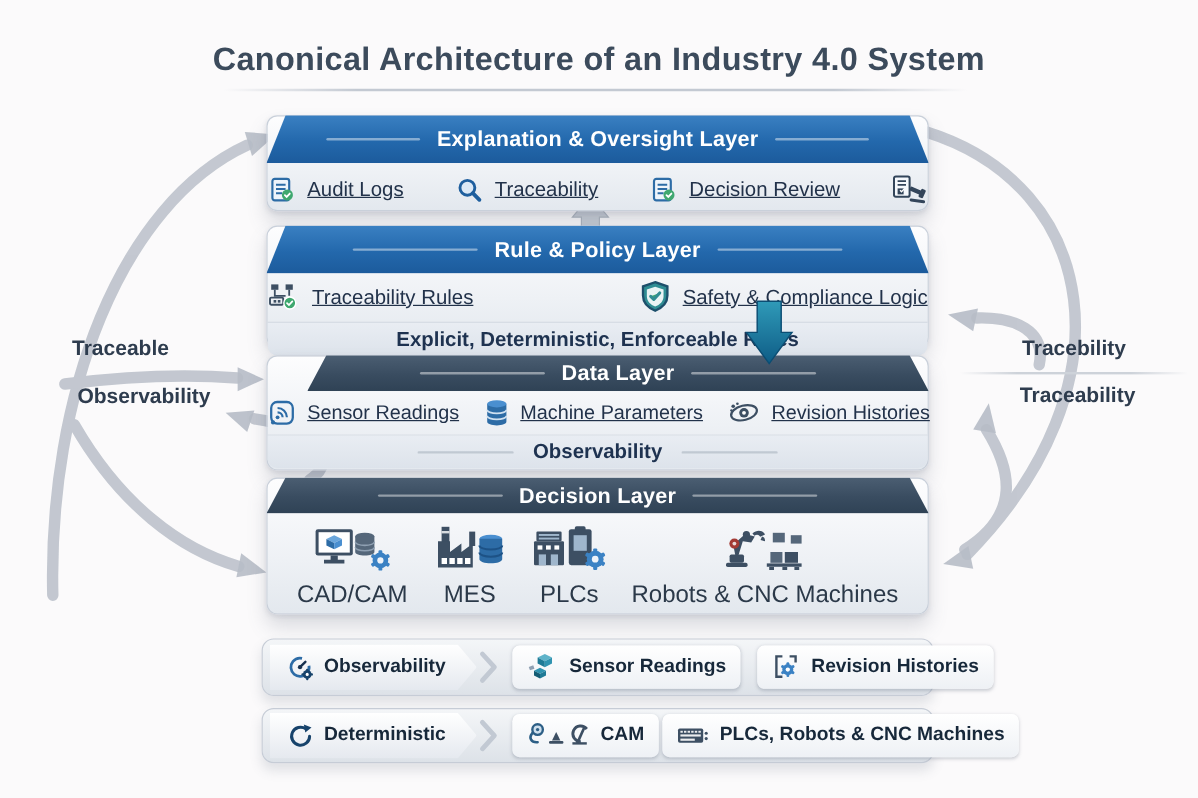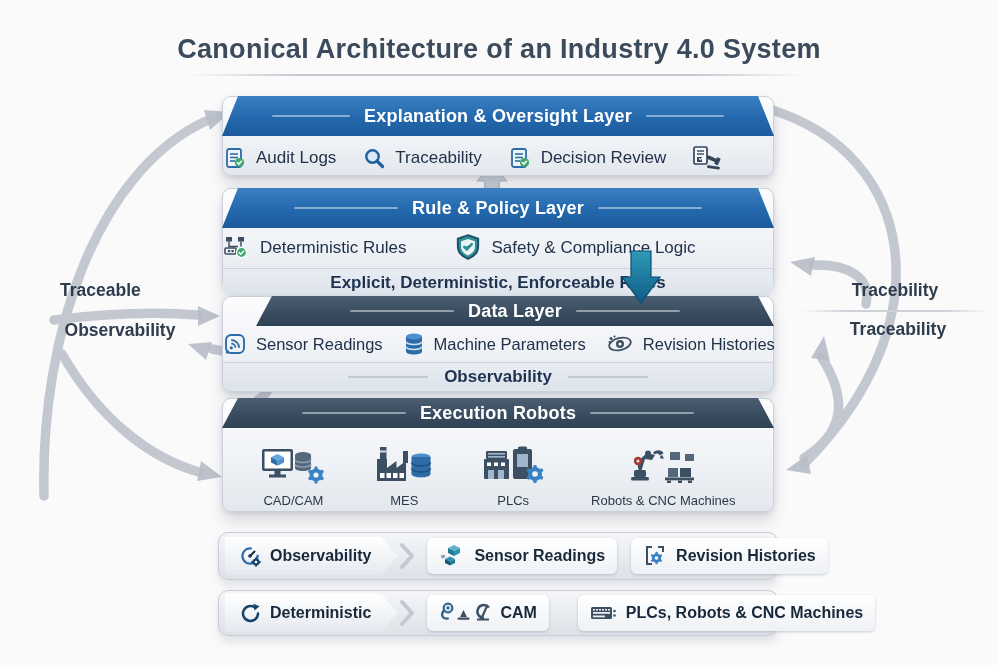--- a/index.html
+++ b/index.html
@@ -29,33 +29,33 @@
   .layer-header{
     height:40px;display:flex;align-items:center;justify-content:center;
     color:#ffffff;font-weight:700;font-size:18px;letter-spacing:.2px;
     clip-path:polygon(16px 0, calc(100% - 16px) 0, 100% 100%, 0 100%);
     margin:-1px -1px 0 -1px;
   }
   .hdr-blue{background:linear-gradient(180deg,#3a80c2 0%,#2368ac 55%,#1c5b9c 100%);}
   .hdr-dark{background:linear-gradient(180deg,#4b5e72 0%,#394c60 55%,#2f4255 100%);}
   .hline{height:2px;width:78px;border-radius:1px;background:rgba(255,255,255,.45);margin:0 14px;}
   .hline-long{width:104px;}
-  .layer-body{display:flex;align-items:center;justify-content:flex-start;font-size:17px;color:#22324a;}
+  .layer-body{display:flex;align-items:center;justify-content:space-between;font-size:17px;color:#22324a;text-decoration:underline;}
   .layer-item{display:flex;align-items:center;gap:9px;white-space:nowrap;}
   .substrip{
     border-top:1px solid #ccd3dd;
     background:linear-gradient(180deg,#e9edf3,#dde3eb);
     display:flex;align-items:center;justify-content:center;
     font-size:17px;color:#1e3250;font-weight:700;
     border-radius:0 0 8px 8px;
   }
   .substrip .sline{height:2px;width:80px;border-radius:1px;background:rgba(130,142,158,.35);margin:0 16px;}
   .exec-body{display:flex;justify-content:space-around;align-items:flex-end;padding:6px 14px 8px 14px;}
   .exec-col{display:flex;flex-direction:column;align-items:center;gap:3px;}
-  .exec-label{font-size:13px;color:#2b3949;white-space:nowrap;}
+  .exec-label{font-size:20px;color:#2b3949;white-space:nowrap;}
   
   .side-label{font-size:17.5px;font-weight:700;color:#2e3c4e;white-space:nowrap;}
   .side-rule{height:1.5px;background:linear-gradient(90deg,rgba(205,210,217,0),#cdd2d9 25%,#cdd2d9 75%,rgba(205,210,217,0));}
   
   .flowbar{
     left:218px;width:560px;border-radius:10px;
     background:linear-gradient(180deg,#f4f6f8,#dde2e8);
     border:1px solid #c6ccd6;
     box-shadow:0 6px 10px rgba(90,100,120,.16);
     display:flex;align-items:center;padding:0 6px;box-sizing:border-box;
@@ -177,21 +177,21 @@
           <rect x="3" y="2" width="6" height="4.5" fill="#3d4f63"></rect>
           <rect x="15" y="2" width="6" height="4.5" fill="#3d4f63"></rect>
           <path d="M6 6.5v5h9M18 6.5v5" stroke="#3d4f63" stroke-width="1.5" fill="none"></path>
           <rect x="2" y="13" width="11" height="6" rx="1" fill="none" stroke="#3d4f63" stroke-width="1.6"></rect>
           <rect x="5" y="15" width="2.2" height="2.2" fill="#3d4f63"></rect>
           <rect x="8.5" y="15" width="2.2" height="2.2" fill="#3d4f63"></rect>
           <circle cx="18.5" cy="17.5" r="5" fill="#3fa86f" stroke="#fff" stroke-width="1.2"></circle>
           <path d="M16.2 17.6l1.6 1.6 2.8-3" stroke="#fff" stroke-width="1.5" fill="none" stroke-linecap="round"></path>
         </svg>
       </span>
-      <span>Deterministic Rules</span>
+      <span>Traceability Rules</span>
     </div>
     <div class="layer-item">
       <span class="icon">
         <svg width="28" height="30" viewBox="0 0 26 28">
           <path d="M13 2l9.5 3.2v7.2c0 6.2-4.2 9.6-9.5 11.8C7.7 22 3.5 18.6 3.5 12.4V5.2z" fill="#2f8d93" stroke="#1d4f6b" stroke-width="1.8"></path>
           <path d="M13 5.5l6.5 2.2v5c0 4.3-2.9 6.7-6.5 8.3-3.6-1.6-6.5-4-6.5-8.3v-5z" fill="#e9f3f4"></path>
           <path d="M9.5 13l2.4 2.4 4.6-5" stroke="#2f8d93" stroke-width="2.4" fill="#3fa86f" stroke-linecap="round" stroke-linejoin="round"></path>
         </svg>
       </span>
       <span>Safety &amp; Compliance Logic</span>
@@ -248,21 +248,21 @@
   <div class="substrip" style="height:27px;">
     <span class="sline"></span>
     <span>Observability</span>
     <span class="sline"></span>
   </div>
 </div>
 
 <div class="abs layer" style="top:398px;height:112px;">
   <div class="layer-header hdr-dark" style="height:30px;">
     <span class="hline hline-long"></span>
-    <span>Execution Robots</span>
+    <span>Decision Layer</span>
     <span class="hline hline-long"></span>
   </div>
   <div class="exec-body" style="height:74px;">
     <div class="exec-col">
       <span class="icon">
         <svg width="66" height="46" viewBox="0 0 66 46">
           <rect x="2" y="5" width="31" height="22" rx="2" fill="#3d4f63"></rect>
           <rect x="4.5" y="7.5" width="26" height="17" fill="#ffffff"></rect>
           <path d="M17.5 10l6.5 3.2-6.5 3.2-6.5-3.2z" fill="#6aa6dc"></path>
           <path d="M11 13.2v5.3l6.5 3.2v-5.3z" fill="#2d6ca6"></path>
@@ -434,21 +434,21 @@
         <path d="M4.5 10c-3 4-1 8 4.5 7.5" fill="none" stroke="#2d5f86" stroke-width="2.2" stroke-linecap="round"></path>
         <path d="M21 16l3.5-7 3.5 7z" fill="#3d4f63"></path>
         <rect x="18.5" y="16.5" width="12" height="2.2" rx="1" fill="#3d4f63"></rect>
         <path d="M45 17a6.5 6.5 0 1 1 5-10.5" fill="none" stroke="#3d4f63" stroke-width="2.4"></path>
         <line x1="48" y1="5" x2="42" y2="18.5" stroke="#3d4f63" stroke-width="2.2"></line>
         <rect x="38" y="17.5" width="12" height="2" fill="#3d4f63"></rect>
       </svg>
     </span>
     <span>CAM</span>
   </div>
-  <div class="flow-card" style="margin-left:29px;">
+  <div class="flow-card" style="margin-left:3px;">
     <span class="icon">
       <svg width="27" height="24" viewBox="0 0 27 24">
         <rect x="1" y="6" width="21" height="12" rx="1.5" fill="#3d4f63"></rect>
         <g fill="#ffffff" opacity=".9">
           <rect x="3" y="8" width="2" height="1.6"></rect>
             <rect x="6" y="8" width="2" height="1.6"></rect>
             <rect x="9" y="8" width="2" height="1.6"></rect>
             <rect x="12" y="8" width="2" height="1.6"></rect>
             <rect x="15" y="8" width="2" height="1.6"></rect>
             <rect x="18" y="8" width="2" height="1.6"></rect>

